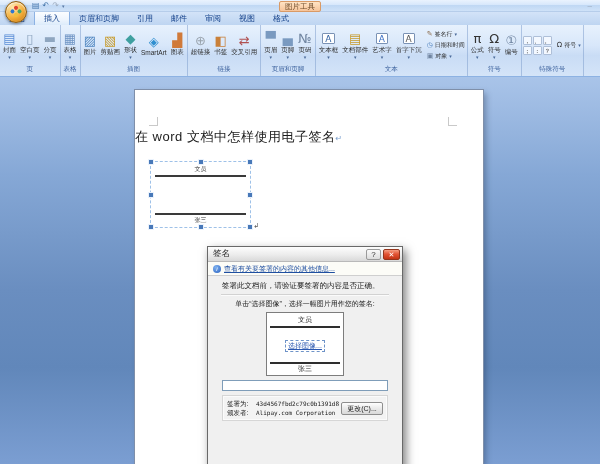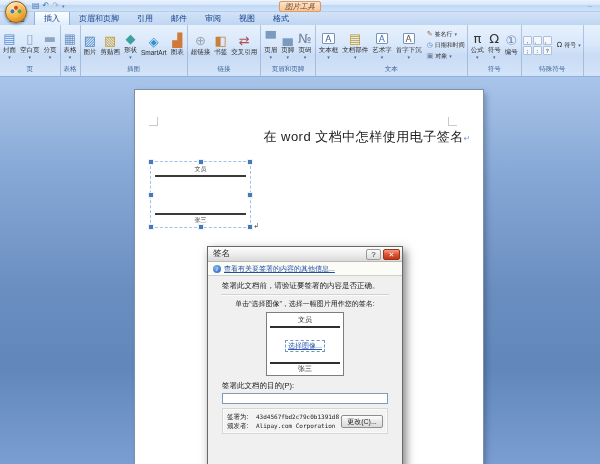--- a/index.html
+++ b/index.html
@@ -16,21 +16,21 @@
     border:1px solid #8f5c0c; box-shadow:inset 0 1px 2px rgba(255,255,255,.9),0 1px 3px rgba(0,0,0,.45);
     z-index:40; display:flex; align-items:center; justify-content:center; }
   .office-logo { width:10px; height:10px; display:grid; grid-template-columns:5px 5px; transform:rotate(45deg); }
   .office-logo i { width:4px; height:4px; border-radius:50%; }
   .office-logo i:nth-child(1){background:#e0412f;} .office-logo i:nth-child(2){background:#4aa564;}
   .office-logo i:nth-child(3){background:#2e76cf;} .office-logo i:nth-child(4){background:#f0c03a;}
   .qat { position:absolute; left:32px; top:0; height:12px; display:flex; align-items:center; gap:3px; }
   .qat-btn { font-size:8px; line-height:10px; cursor:default; }
   .qat-sep { font-size:5px; color:#5a7aa5; }
   .title-center { position:absolute; left:0; right:0; top:0; height:12px;
-    display:flex; align-items:center; justify-content:center; gap:4px;font-style:italic; }
+    display:flex; align-items:center; justify-content:center; gap:4px; }
   .ctx-chip { font-size:7.5px; color:#6b4a2a; padding:0 5px; border-radius:2px;
     background:linear-gradient(#ffe3c4,#f6c49a); border:1px solid #d99a66; line-height:9px; }
   .win-title { font-size:7.5px; color:#8a8a8a; }
   .win-min { position:absolute; right:8px; top:1px; font-size:8px; color:#9aa8ba; }
 
   
   .tabsrow { position:relative; height:13px; display:flex; align-items:flex-end; 
     background:linear-gradient(#d3e3f8,#bed5f1); z-index:20; }
   .tab { position:relative; font-size:8px; color:#15428b; padding:2px 9px 1px;
     border-radius:2px 2px 0 0; cursor:default; white-space:nowrap; }
@@ -63,21 +63,21 @@
 
   
   .docarea { position:relative; height:387px;
     background:linear-gradient(180deg,#a9c4e9 0%,#86a8d6 25%,#6a8ec0 55%,#6187ba 75%,#7b9ed2 100%); }
   .page { position:absolute; left:135px; top:13px; width:348px; height:374px; background:#fff;
     box-shadow:0 0 0 1px #7f8fa9, 3px 3px 6px rgba(20,40,70,.35); }
   .cropmark { position:absolute; width:9px; height:9px; }
   .cropmark.tl { left:14px; top:27px; border-left:1px solid #c6c6c6; border-top:1px solid #c6c6c6;
     border-left:none; border-top:none; border-bottom:1px solid #c9c9c9; border-right:1px solid #c9c9c9; }
   .cropmark.tr { right:26px; top:27px; border-bottom:1px solid #c9c9c9; border-left:1px solid #c9c9c9; }
-  .doc-title { position:absolute; left:0; right:12px; top:38px; text-align:right; font-size:13px;
+  .doc-title { position:absolute; left:0; right:4px; top:38px; text-align:left; font-size:13px;
     color:#1c1c1c; letter-spacing:.5px; }
   .pmark { font-size:8px; color:#7aa0cf; }
 
   
   .sigframe { position:absolute; left:15px; top:71px; width:101px; height:67px;
     border:1px dashed #9ec1e8; background:rgba(255,255,255,.4); }
   .handle { position:absolute; width:4px; height:4px; background:#4878b8; box-shadow:0 0 0 1px #eaf2fc; }
   .h-tl{left:-2px;top:-2px;} .h-tc{left:calc(50% - 2px);top:-2px;} .h-tr{right:-2px;top:-2px;}
   .h-ml{left:-2px;top:calc(50% - 2px);} .h-mr{right:-2px;top:calc(50% - 2px);}
   .h-bl{left:-2px;bottom:-2px;} .h-bc{left:calc(50% - 2px);bottom:-2px;} .h-br{right:-2px;bottom:-2px;}
@@ -383,21 +383,20 @@
           <div class="verify">签署此文档前，请验证要签署的内容是否正确。</div>
           <div class="dlg-sep"></div>
           <div class="instruction">单击“选择图像”，选择一幅图片用作您的签名:</div>
           <div class="preview">
             <div class="pv-role">文员</div>
             <div class="pv-line-top"></div>
             <span class="pv-link">选择图像...</span>
             <div class="pv-line-bot"></div>
             <div class="pv-name">张三</div>
           </div>
-          <div class="purpose-label">签署此文档的目的(P):</div>
           <input class="purpose-input" value="" style="">
           <div class="certbox">
             <div class="certrow">
               <span class="certlabel">签署为:</span>
               <span class="certval">43d4567fbd2c79c0b1391d8fa3931ac4</span>
             </div>
             <div class="certrow">
               <span class="certlabel">颁发者:</span>
               <span class="certval">Alipay.com Corporation Machine CA</span>
             </div>

